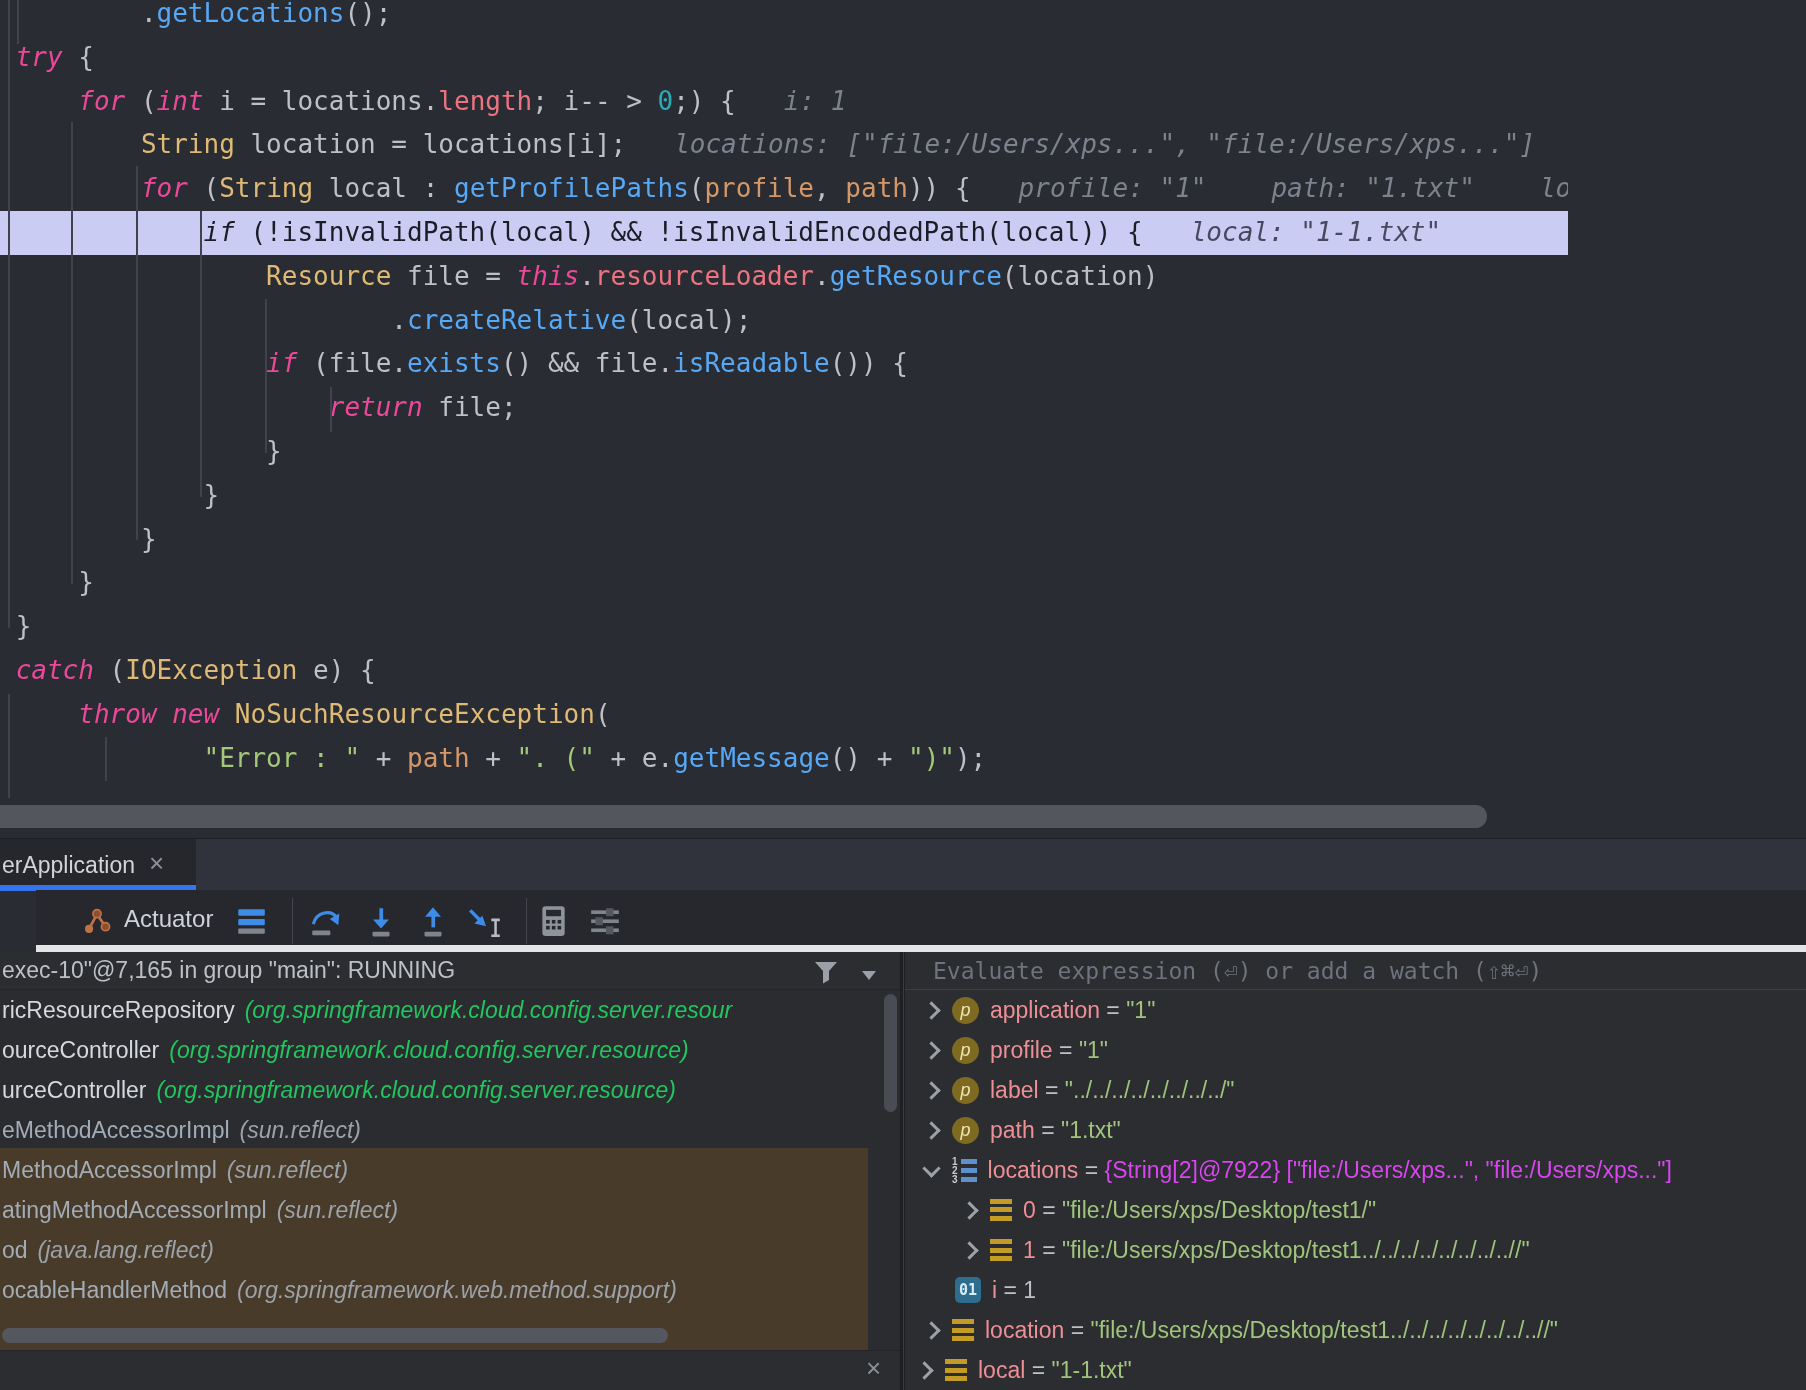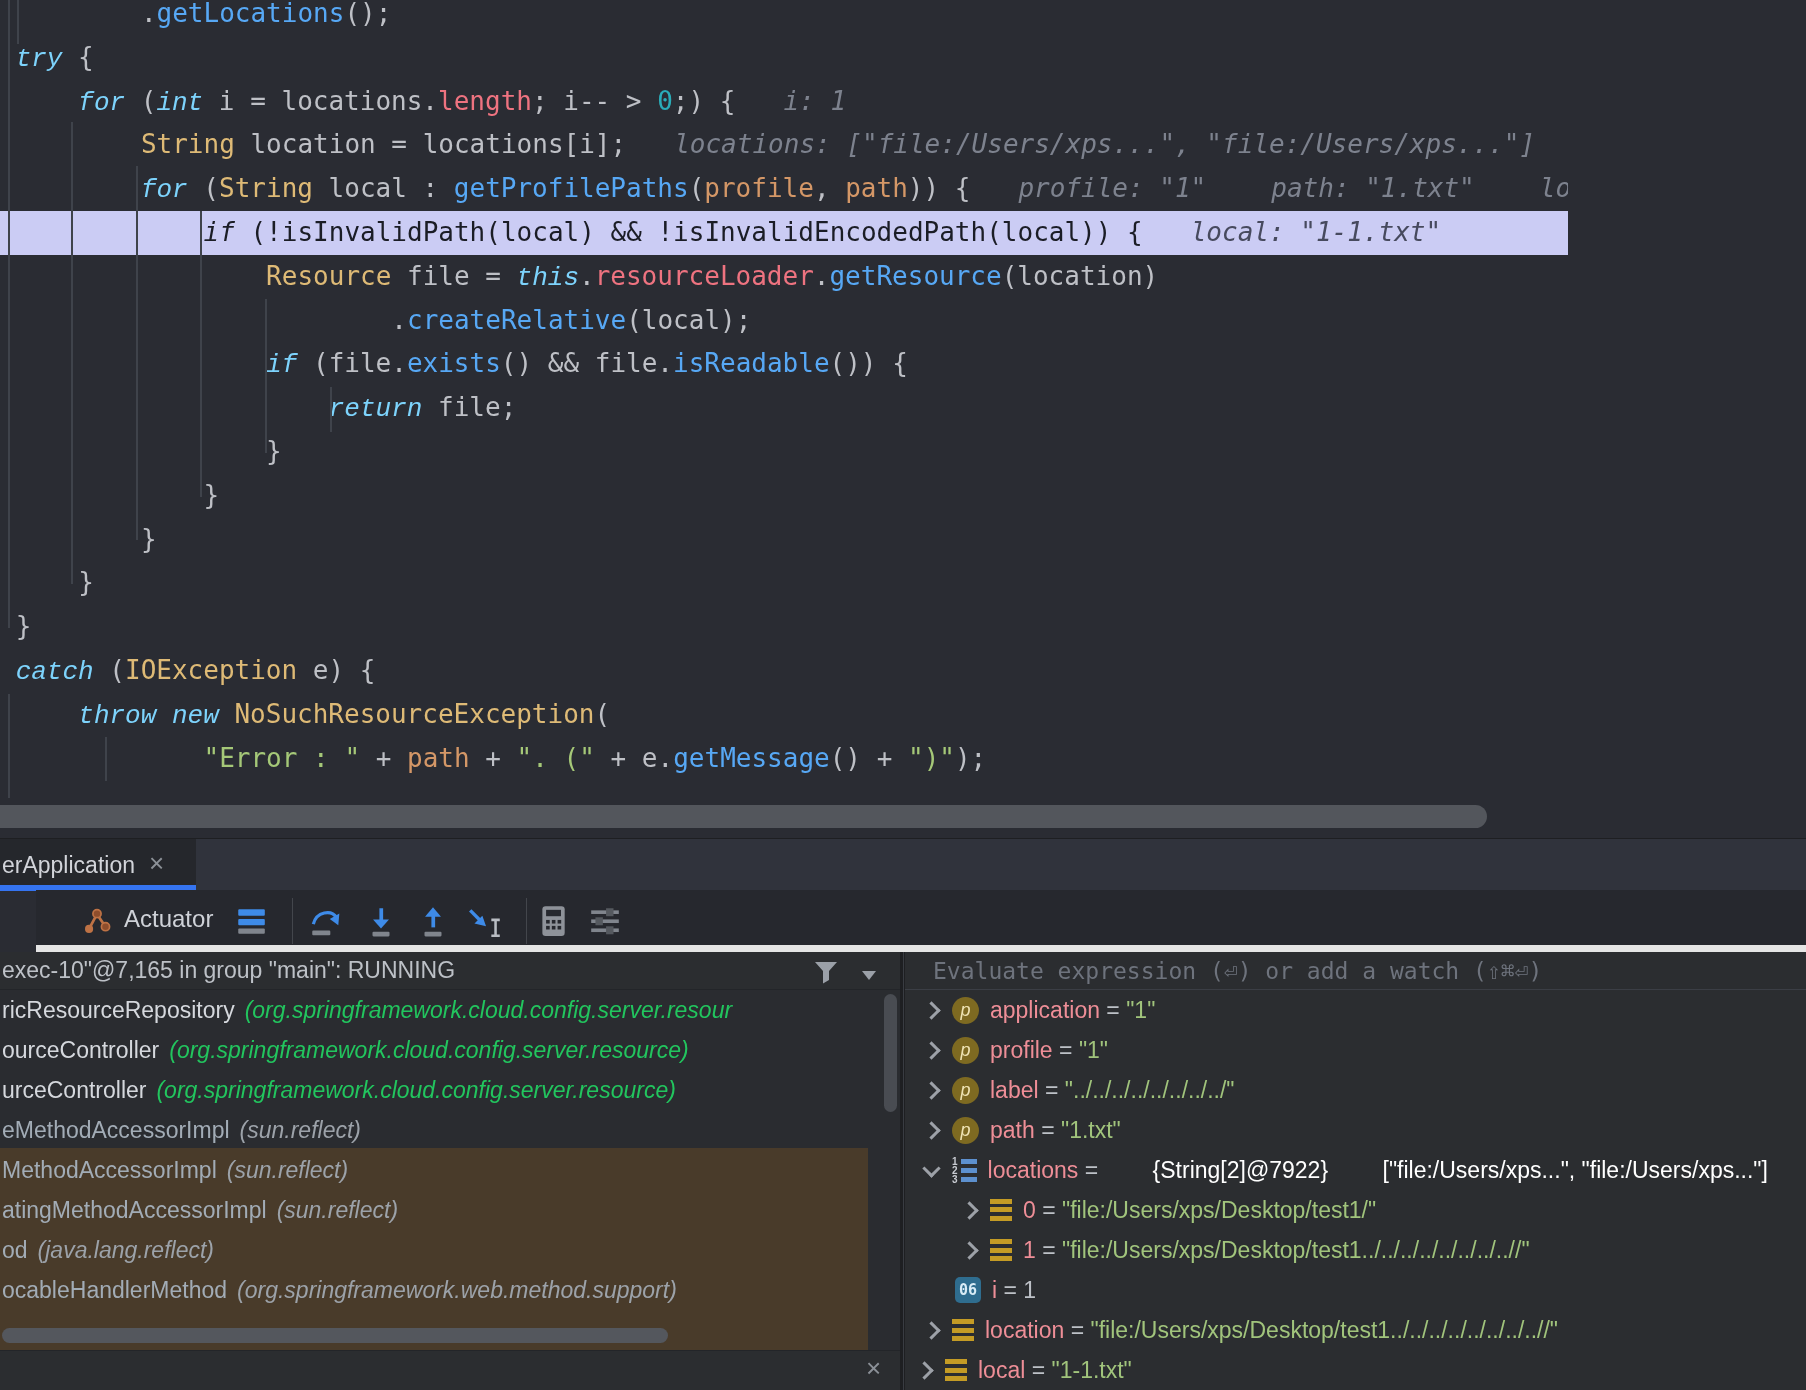--- a/index.html
+++ b/index.html
@@ -5,21 +5,21 @@
   html,body{margin:0;padding:0;background:#1E1F22;}
   #root{position:relative;width:1806px;height:1390px;overflow:hidden;background:#2A2C33;
         font-family:"Liberation Sans",sans-serif;-webkit-font-smoothing:antialiased;}
 
   
   #editor{position:absolute;left:0;top:0;width:1568px;height:800px;overflow:hidden;background:#2A2C33;}
   #code{position:absolute;left:0;top:-8px;font-family:"DejaVu Sans Mono",monospace;font-size:26px;
         line-height:43.8px;white-space:pre;z-index:2;width:1806px;}
   .cl{height:43.8px;}
   .cl.hl{background:#CBCCF4;}
-  .kw{color:#7dd3fc;font-style:italic;font-family:Liberation Mono, monospace;}
+  .kw{color:#ec4899;font-style:italic;}
   .typ{color:#DEBA76;}
   .mth{color:#57A8F5;}
   .fld{color:#EE7380;}
   .par{color:#D49767;}
   .num{color:#2AACB8;}
   .str{color:#A5C878;}
   .pln{color:#BEC0C6;}
   .hkw{color:#1B1D26;font-style:italic;}
   .hln{color:#1B1D26;}
   .hint{color:#7D828E;font-style:italic;}
@@ -74,21 +74,21 @@
 
   #rpanel{position:absolute;left:905px;top:952px;width:975px;height:438px;background:#2B2D30;overflow:hidden;}
   #rheader{position:absolute;left:0;top:0;width:901px;height:38px;border-bottom:1px solid #3B3E45;
            box-sizing:border-box;display:flex;align-items:center;}
   #rheader .txt{color:#6E737D;font-family:"DejaVu Sans Mono","DejaVu Sans",monospace;font-size:23px;
                 margin-left:28px;white-space:nowrap;}
   #watches{position:absolute;left:0;top:38px;width:901px;}
   .wrow{height:40px;display:flex;align-items:center;white-space:nowrap;font-size:23px;}
   .wrow .nm{color:#EE8E97;}
   .wrow .eq{color:#BDC1C7;}
-  .wrow .meta{color:#ffffff;margin-left:48px;}
+  .wrow .meta{color:#d946ef;}
   .wrow .val{color:#A1C47C;}
   .wrow .valp{color:#BDC1C7;}
   .chev{width:10px;height:10px;border-right:3px solid #9DA1A8;border-bottom:3px solid #9DA1A8;
         display:inline-block;flex:0 0 auto;}
   .chev.right{transform:rotate(-45deg);}
   .chev.down{transform:rotate(45deg);margin-top:-4px;}
   .ic{flex:0 0 auto;display:inline-flex;align-items:center;justify-content:center;}
   .ic-param{width:27px;height:27px;border-radius:50%;background:#7E6A21;color:#EFE4B4;
             font-size:18px;line-height:27px;text-align:center;font-style:italic;}
   .ic-str{width:22px;height:22px;background:repeating-linear-gradient(to bottom,#C49B25 0 5px,rgba(0,0,0,0) 5px 8.5px);}
@@ -342,21 +342,21 @@
         <div class="wrow" style="padding-left: 58px;">
           <span class="chev right"></span>
           <span style="width: 14px; flex: 0 0 auto;"></span>
           <span class="ic ic-str"></span>
           <span style="width: 11px; flex: 0 0 auto;"></span>
           <span class="nm">1</span>
           <span class="eq" style="white-space: pre;"> = </span>
           <span class="val">"file:/Users/xps/Desktop/test1../../../../../../../..//"</span>
         </div>
         <div class="wrow" style="padding-left: 50px;">
-          <span class="ic ic-int">06</span>
+          <span class="ic ic-int">01</span>
           <span style="width: 11px; flex: 0 0 auto;"></span>
           <span class="nm">i</span>
           <span class="eq" style="white-space: pre;"> = </span>
           <span class="valp">1</span>
         </div>
         <div class="wrow" style="padding-left: 20px;">
           <span class="chev right"></span>
           <span style="width: 14px; flex: 0 0 auto;"></span>
           <span class="ic ic-str"></span>
           <span style="width: 11px; flex: 0 0 auto;"></span>

